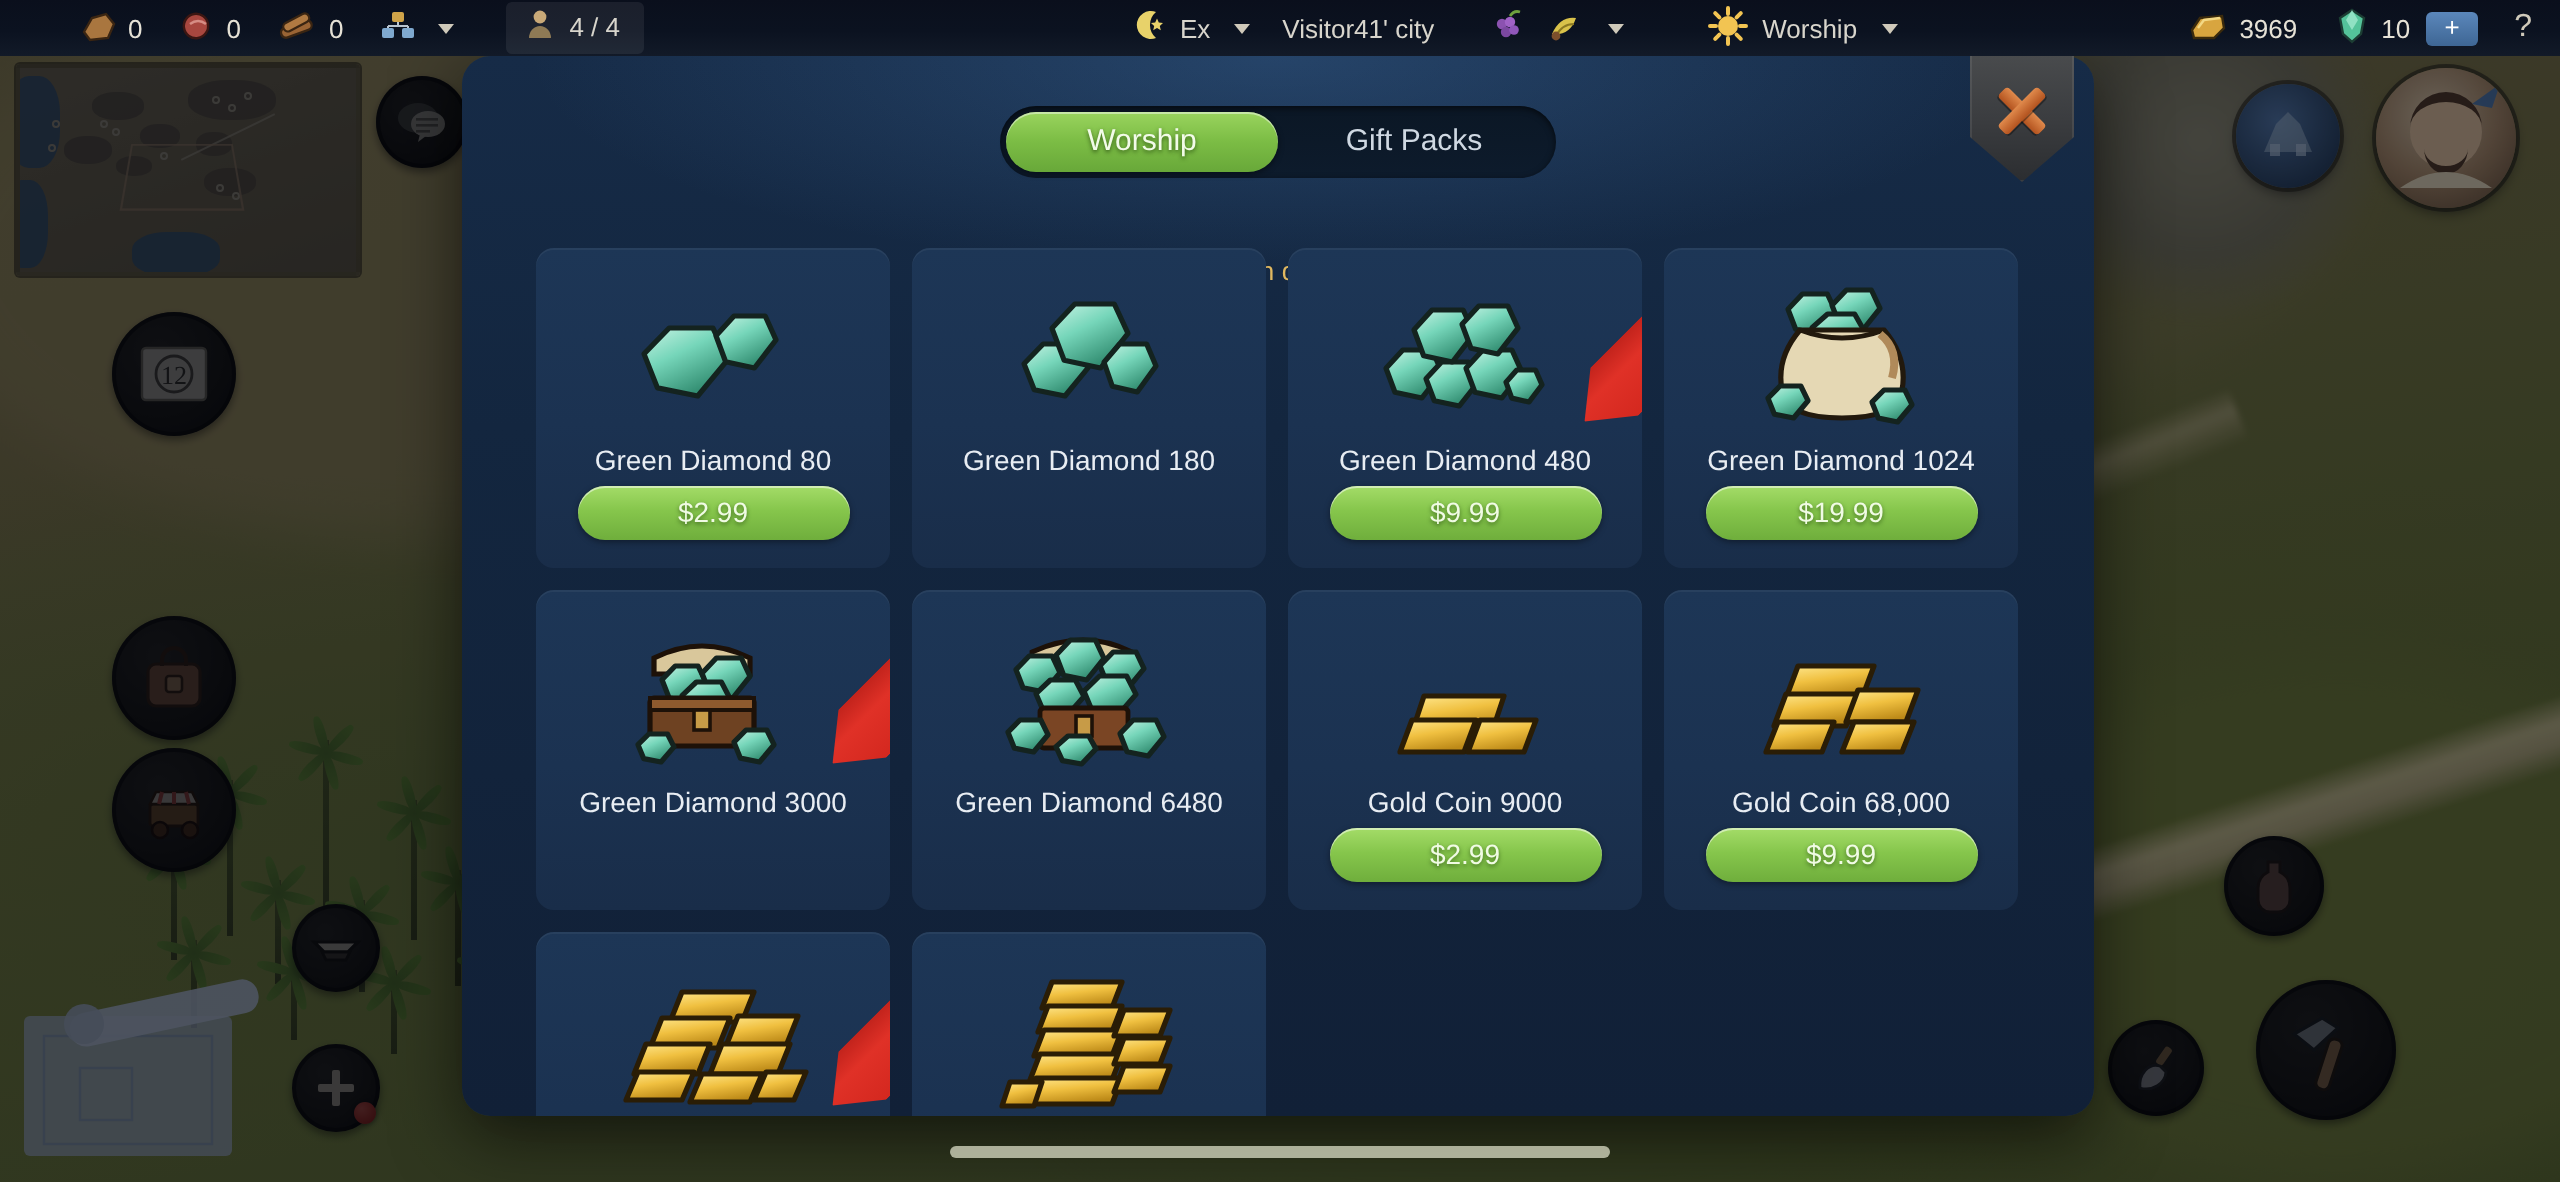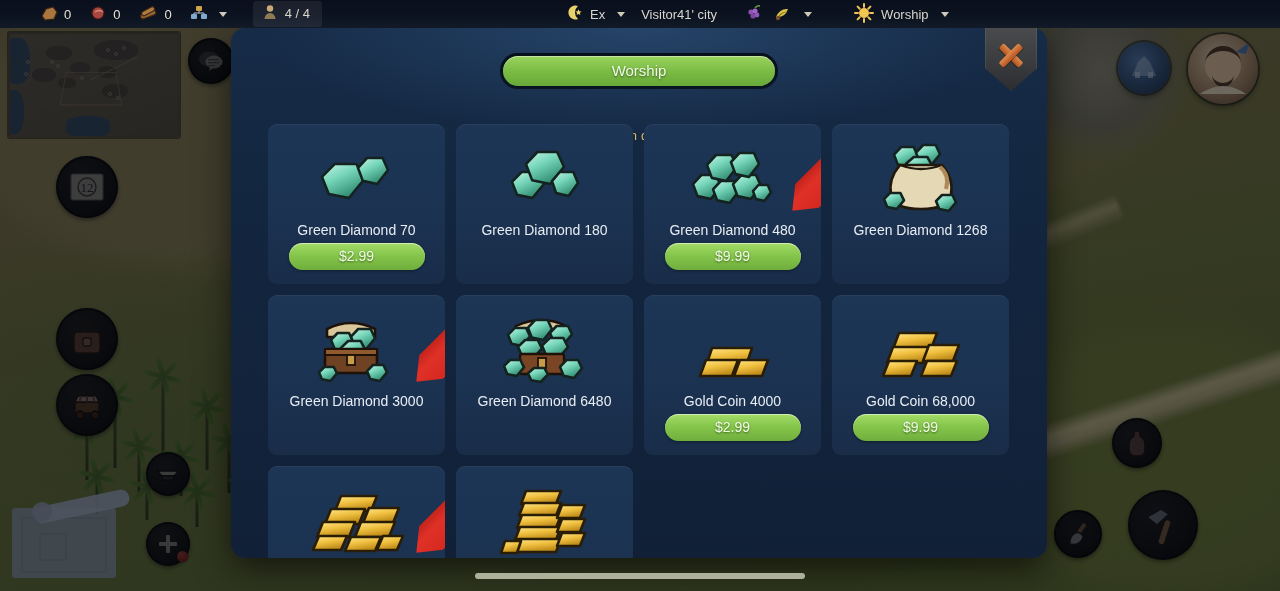--- a/index.html
+++ b/index.html
@@ -702,49 +702,74 @@
             <g stroke="#f2c452" stroke-width="2" stroke-linecap="round">
               <path d="M10 1 v3 M10 16 v3 M1 10 h3 M16 10 h3 M3.6 3.6 l2.1 2.1 M14.3 14.3 l2.1 2.1 M16.4 3.6 l-2.1 2.1 M5.7 14.3 l-2.1 2.1"></path>
             </g>
           </svg>
         </span>
         <span>Worship</span>
         <span class="caret"></span>
       </div>
     </div>
 
+    <div class="tb-right">
+      <div class="res">
+        <span class="gi">
+          <svg width="20" height="15" viewBox="0 0 20 15" aria-hidden="true">
+            <path d="M2 10 l4 -6 11 -1 1 6 -5 5 -10 0 z" fill="#d8a53f" stroke="#3a2a0c" stroke-width="1.2"></path>
+            <path d="M5 9 l3 -4 8 -1" stroke="#f3d884" stroke-width="1.2" fill="none"></path>
+          </svg>
+        </span>
+        <span class="val">3969</span>
+      </div>
+
+      <div class="res" style="margin-right:0;">
+        <span class="gi">
+          <svg width="18" height="18" viewBox="0 0 18 18" aria-hidden="true">
+            <path d="M9 1 l6 4 -1.5 8 -4.5 4 -4.5 -4 L3 5 z" fill="#54c39a" stroke="#1c3d33" stroke-width="1.2"></path>
+            <path d="M9 1 l-3 5 3 5 3 -5 z" fill="#9fe8cd" opacity=".8"></path>
+          </svg>
+        </span>
+        <span class="val">10</span>
+      </div>
+
+      <div class="plusbtn">+</div>
+      <div class="helpbtn">?</div>
+    </div>
   </div>
 
   <div class="scrim"></div>
 
   <div class="dialog">
     <div class="dlg-glow"></div>
 
     <div class="tabs">
       <div class="tab active">Worship</div>
+      <div class="tab">Gift Packs</div>
     </div>
 
     <div class="subtitle">More discounts for green diamonds and gold coins</div>
 
     <div class="grid" id="shop-grid">
         <div class="card">
           <div class="art">
             <svg width="86" height="72" viewBox="0 0 86 72">
               <defs>
                 <linearGradient id="ggems-small" x1="0" y1="0" x2="0.6" y2="1">
                   <stop offset="0" stop-color="#c9f3e4"></stop>
                   <stop offset=".45" stop-color="#76d6ba"></stop>
                   <stop offset="1" stop-color="#2f8a6e"></stop>
                 </linearGradient>
               </defs>
               <path d="M8 34.92 L20.6 22 L42.44 22 L50 37.64 L34.879999999999995 56 L14.719999999999999 51.92 Z" fill="url(#ggems-small)" stroke="#14231f" stroke-width="2.6" stroke-linejoin="round"></path>
               <path d="M44 25.880000000000003 L53 16 L68.6 16 L74 27.96 L63.2 42 L48.8 38.879999999999995 Z" fill="url(#ggems-small)" stroke="#14231f" stroke-width="2.6" stroke-linejoin="round"></path>
             </svg>
           </div>
-          <div class="title">Green Diamond 70</div>
+          <div class="title">Green Diamond 80</div>
           <div class="price">$2.99</div>
         </div>
         <div class="card">
           <div class="art">
             <svg width="86" height="72" viewBox="0 0 86 72">
               <defs>
                 <linearGradient id="ggems-medium" x1="0" y1="0" x2="0.6" y2="1">
                   <stop offset="0" stop-color="#c9f3e4"></stop>
                   <stop offset=".45" stop-color="#76d6ba"></stop>
                   <stop offset="1" stop-color="#2f8a6e"></stop>
@@ -792,21 +817,22 @@
               <path d="M18 13.6 L25.2 6 L37.68 6 L42 15.200000000000001 L33.36 26 L21.84 23.6 Z" fill="url(#ggems-sack)" stroke="#14231f" stroke-width="2.6" stroke-linejoin="round"></path>
               <path d="M40 11.6 L47.2 4 L59.68 4 L64 13.200000000000001 L55.36 24 L43.84 21.6 Z" fill="url(#ggems-sack)" stroke="#14231f" stroke-width="2.6" stroke-linejoin="round"></path>
               <path d="M30 22.84 L37.8 16 L51.32 16 L56 24.28 L46.64 34 L34.16 31.84 Z" fill="url(#ggems-sack)" stroke="#14231f" stroke-width="2.6" stroke-linejoin="round"></path>
               <path d="M24 24 q-12 14 -9 30 q2 14 30 14 q28 0 30 -14 q3 -16 -9 -30 z" fill="#e5d8b4" stroke="#22190d" stroke-width="2.6"></path>
               <path d="M24 24 q21 8 42 0" fill="none" stroke="#22190d" stroke-width="2.4"></path>
               <path d="M64 26 q10 8 6 22" fill="none" stroke="#b08a5a" stroke-width="4"></path>
               <path d="M8 58.08 L14 52 L24.4 52 L28 59.36 L20.8 68 L11.2 66.08 Z" fill="url(#ggems-sack)" stroke="#14231f" stroke-width="2.6" stroke-linejoin="round"></path>
               <path d="M60 60.08 L66 54 L76.4 54 L80 61.36 L72.8 70 L63.2 68.08 Z" fill="url(#ggems-sack)" stroke="#14231f" stroke-width="2.6" stroke-linejoin="round"></path>
             </svg>
           </div>
-          <div class="title">Green Diamond 1268</div>
+          <div class="title">Green Diamond 1024</div>
+          <div class="price">$19.99</div>
         </div>
         <div class="card">
           <div class="art">
             <svg width="92" height="76" viewBox="0 0 92 76">
               <defs>
                 <linearGradient id="ggems-chest" x1="0" y1="0" x2="0.6" y2="1">
                   <stop offset="0" stop-color="#c9f3e4"></stop>
                   <stop offset=".45" stop-color="#76d6ba"></stop>
                   <stop offset="1" stop-color="#2f8a6e"></stop>
                 </linearGradient>
@@ -858,21 +884,21 @@
                   <stop offset="0" stop-color="#ffe88f"></stop>
                   <stop offset=".5" stop-color="#f0c040"></stop>
                   <stop offset="1" stop-color="#bd8a18"></stop>
                 </linearGradient>
               </defs>
               <path d="M16 52 L22 34 L62 34 L56 52 Z" fill="url(#ygold-bars-small)" stroke="#2a1d06" stroke-width="2.6" stroke-linejoin="round"></path>
               <path d="M10 62 L16 46 L48 46 L42 62 Z" fill="url(#ygold-bars-small)" stroke="#2a1d06" stroke-width="2.6" stroke-linejoin="round"></path>
               <path d="M44 62 L50 46 L78 46 L72 62 Z" fill="url(#ygold-bars-small)" stroke="#2a1d06" stroke-width="2.6" stroke-linejoin="round"></path>
             </svg>
           </div>
-          <div class="title">Gold Coin 4000</div>
+          <div class="title">Gold Coin 9000</div>
           <div class="price">$2.99</div>
         </div>
         <div class="card">
           <div class="art">
             <svg width="92" height="72" viewBox="0 0 92 72">
               <defs>
                 <linearGradient id="ygold-bars-medium" x1="0" y1="0" x2="0.4" y2="1">
                   <stop offset="0" stop-color="#ffe88f"></stop>
                   <stop offset=".5" stop-color="#f0c040"></stop>
                   <stop offset="1" stop-color="#bd8a18"></stop>

